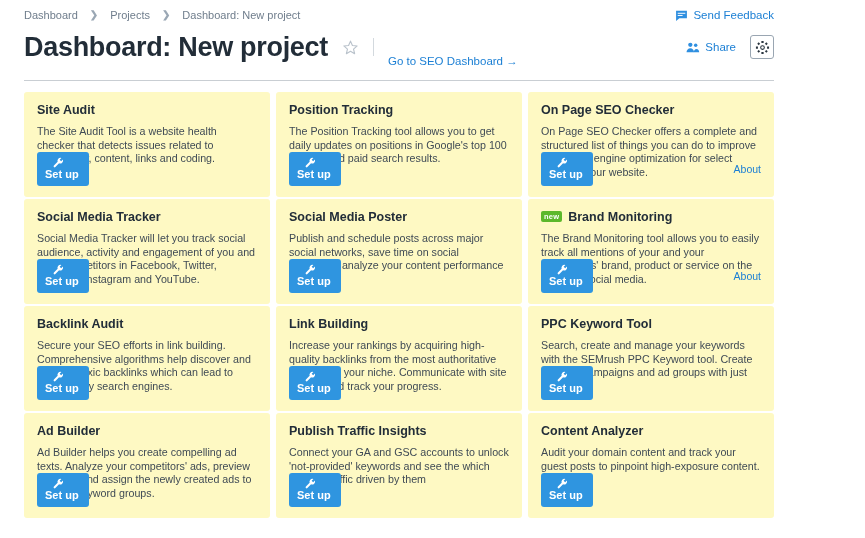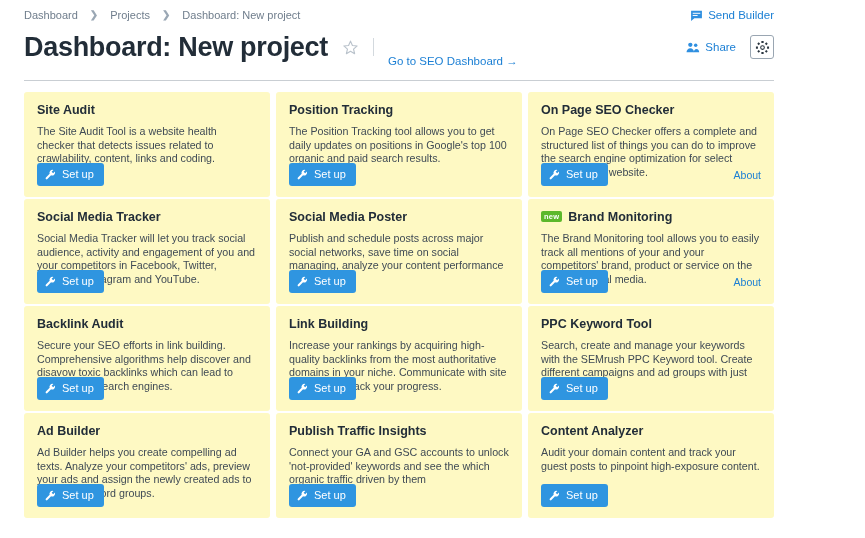--- a/index.html
+++ b/index.html
@@ -117,24 +117,25 @@
   .card-foot {
     position: absolute; left: 13px; right: 13px; bottom: 11px;
     display: flex; align-items: center; justify-content: space-between;
   }
   .setup-btn {
     display: inline-flex; align-items: center;
     background: #2f95e0;
     color: #ffffff;
     border: none; border-radius: 3px;
     font-family: "Liberation Sans", sans-serif;
-    font-size: 11px; font-weight: normal;
+    font-size: 11px; font-weight: bold;
     padding: 5px 10px 5px 8px;
     cursor: pointer;
     line-height: 13px;
+    flex-direction: column;
   }
   .setup-btn .wrench { margin-right: 6px; display: inline-flex; }
   .about-link {
     font-size: 10.5px; color: #1b7fd4; text-decoration: none;
   }
   svg { display: block; }
 </style>
 </head>
 <body>
 
@@ -164,21 +165,21 @@
     <div class="header-actions">
       <div class="feedback-row">
         <a class="act-link" href="#">
           <span class="ic">
             <svg width="13" height="13" viewBox="0 0 24 24" fill="#2f8fe0">
               <path d="M2 3h20v14H8l-6 5z"></path>
               <rect x="5" y="7" width="14" height="1.8" fill="#ffffff"></rect>
               <rect x="5" y="11" width="9" height="1.8" fill="#ffffff"></rect>
             </svg>
           </span>
-          <span>Send Builder</span>
+          <span>Send Feedback</span>
         </a>
       </div>
       <div class="share-row">
         <a class="act-link" href="#">
           <span class="ic">
             <svg width="14" height="13" viewBox="0 0 26 22" fill="#2f8fe0">
               <circle cx="8" cy="6" r="4"></circle>
               <circle cx="18" cy="7" r="3.2"></circle>
               <path d="M1 20c0-4.4 3.1-7.5 7-7.5s7 3.1 7 7.5z"></path>
               <path d="M14.5 20c0-3.5 2-6 5-6s5 2.5 5 6z"></path>

